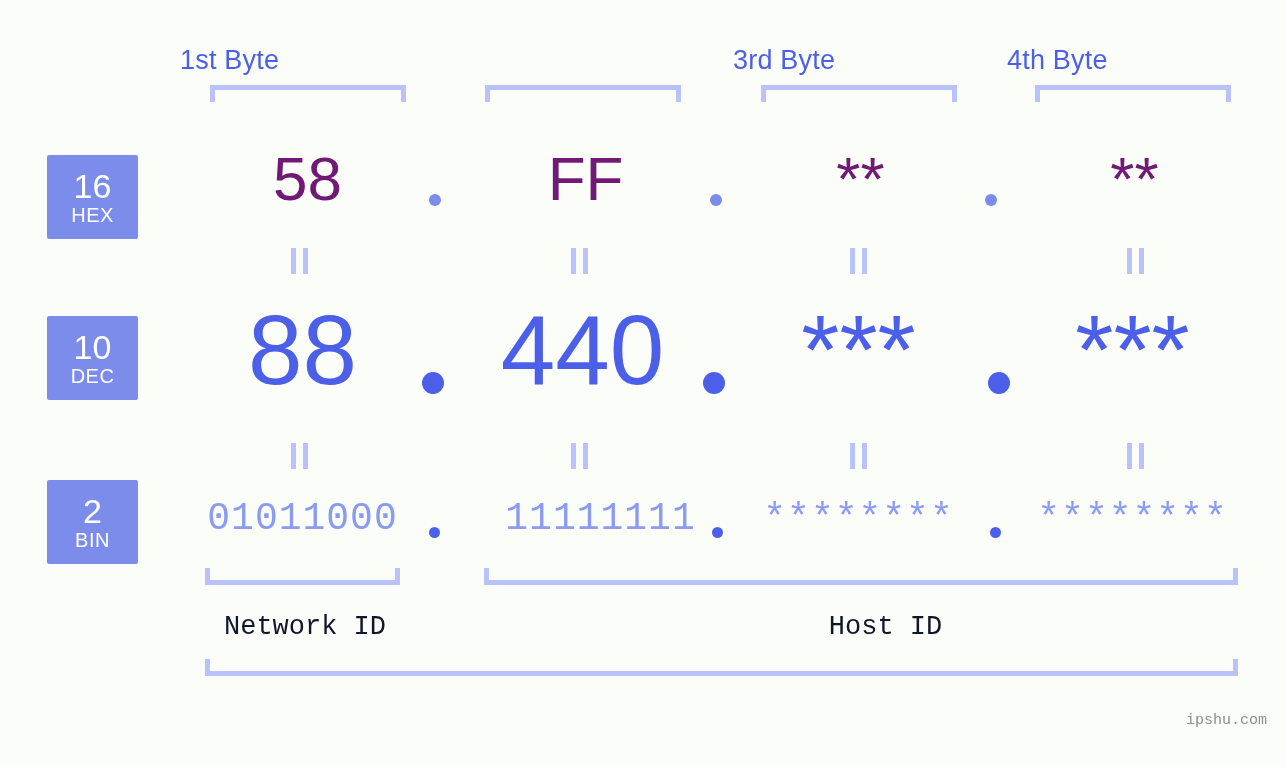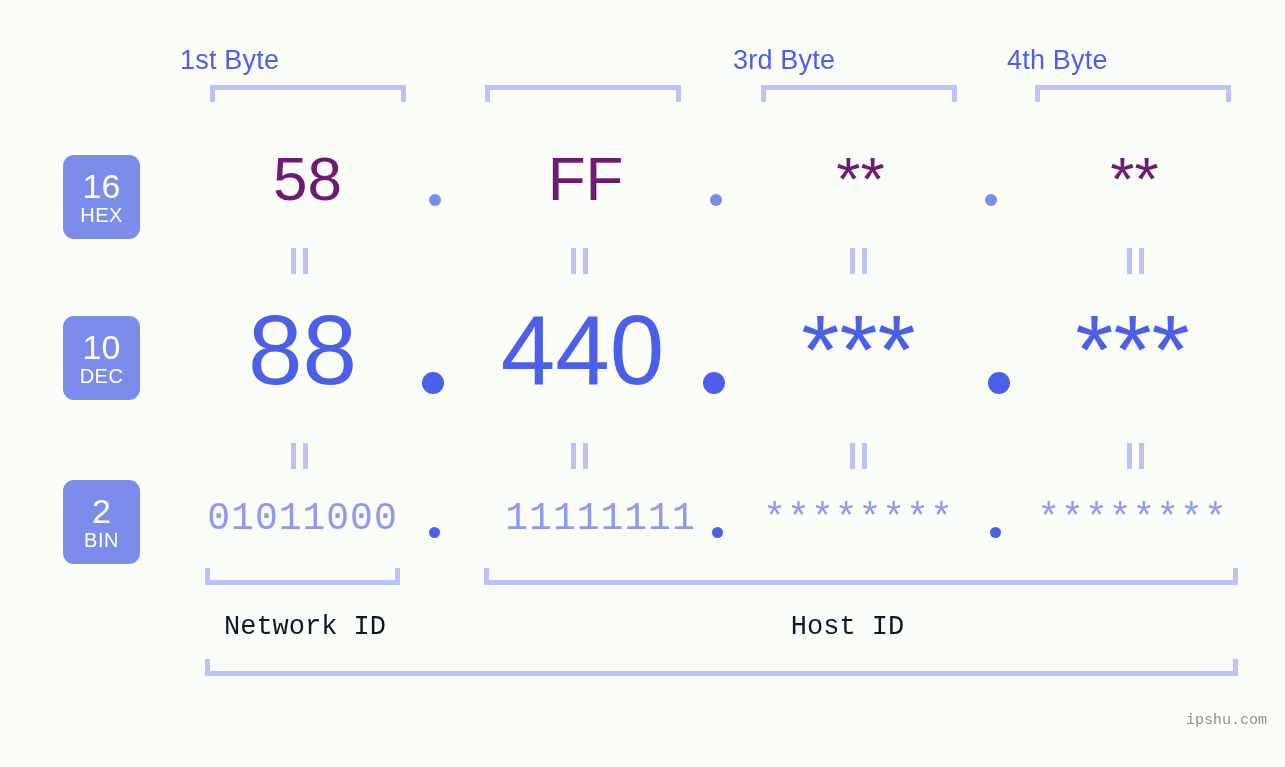--- a/index.html
+++ b/index.html
@@ -51,31 +51,30 @@
     border-left: 5px solid #b9c2fb;
     border-right: 5px solid #b9c2fb;
     height: 17px;
     box-sizing: border-box;
   }
 
   
   .radix-badge {
     position: absolute;
     left: 47px;
-    width: 77px;
+    width: 91px;
     background: #7b8ceb;
-    border-radius: 11px;
+    border-radius: 2px;
     color: #ffffff;
     text-align: center;
     box-sizing: border-box;
     display: flex;
     flex-direction: column;
     align-items: center;
     justify-content: center;
-    margin-left: 16px;
   }
   .radix-num {
     font-size: 34px;
     line-height: 36px;
     font-weight: 400;
     font-family: "Liberation Sans", sans-serif;
   }
   .radix-name {
     font-size: 20px;
     line-height: 22px;
@@ -253,19 +252,19 @@
     <div class="dot" style="left:712px; top:527px; width:11px; height:11px;"></div>
     <div class="cell" style="left:731px; top:497px; width:255px;">********</div>
     <div class="dot" style="left:990px; top:527px; width:11px; height:11px;"></div>
     <div class="cell" style="left:1005px; top:497px; width:255px;">********</div>
   </div>
 
   <div class="bracket-up" style="left:205px; top:568px; width:195px;"></div>
   <div class="bracket-up" style="left:484px; top:568px; width:754px;"></div>
 
   <div class="id-label" style="left:180px; top:611px; width:250px;">Network ID</div>
-  <div class="id-label" style="left:735px; top:611px; width:225px;">Host ID</div>
+  <div class="id-label" style="left:773px; top:611px; width:225px;">Host ID</div>
 
   <div class="bracket-up" style="left:205px; top:659px; width:1033px;"></div>
 
   <div class="watermark">ipshu.com</div>
 
 </div>
 
 </body></html>

